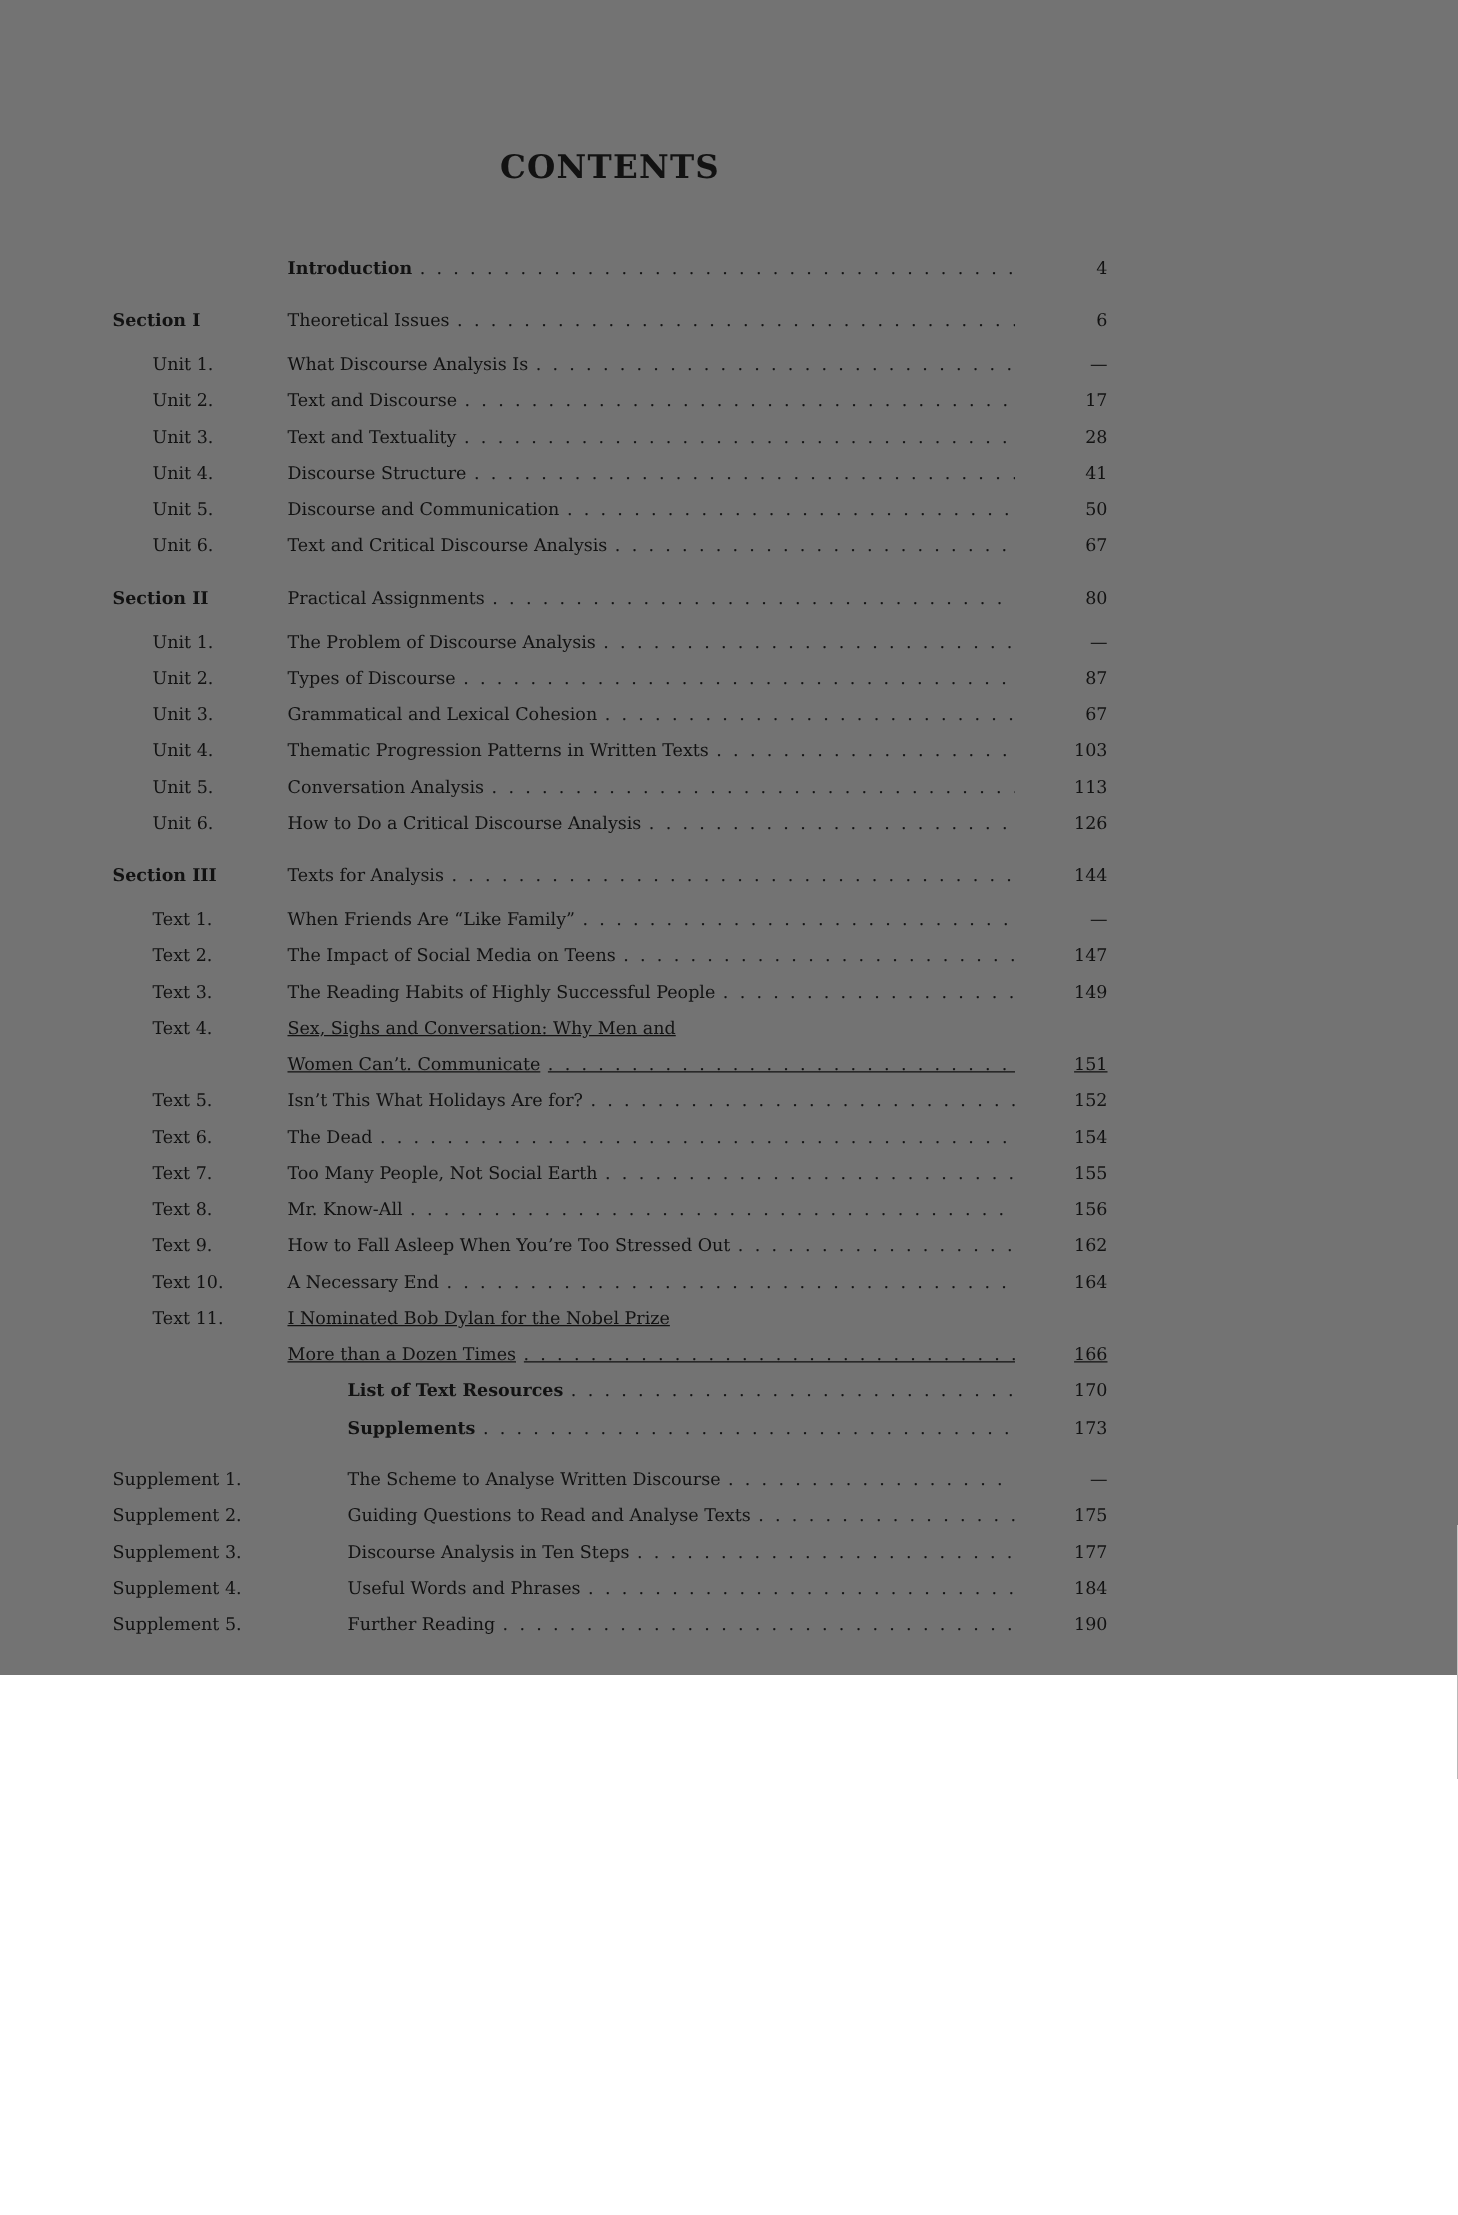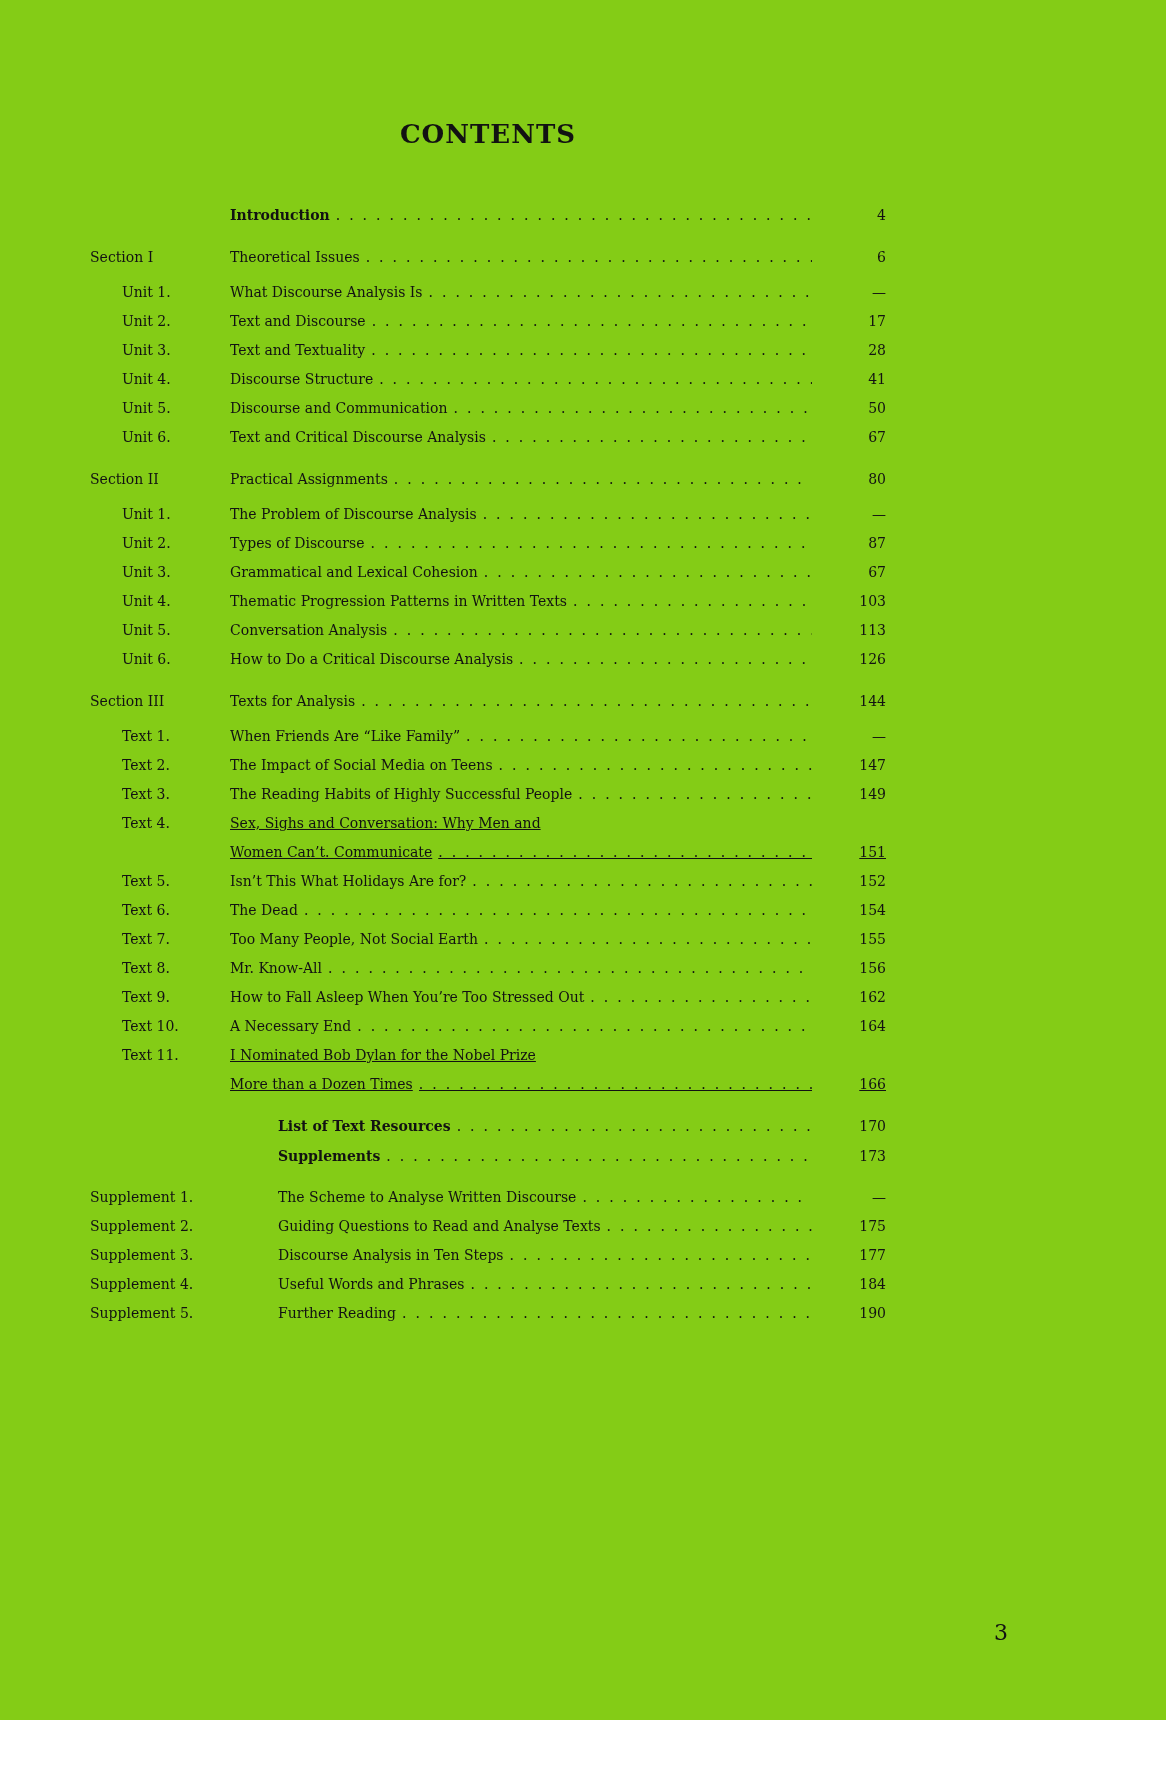--- a/index.html
+++ b/index.html
@@ -1,20 +1,20 @@
 <!DOCTYPE html>
 <html><head>
 <meta charset="utf-8">
 <style>
   html, body { margin: 0; padding: 0; background: #ffffff; }
   .page {
     position: relative;
     width: 1166px;
-    height: 1720px;
-    background: #84cc16;
+    height: 1340px;
+    background: #737373;
     font-family: "DejaVu Serif", serif;
     color: #121212;
     overflow: hidden;
   }
   .toc {
     position: absolute;
     left: 90px;
     top: 118px;
     width: 796px;
   }
@@ -33,21 +33,21 @@
   }
   .label {
     flex: 0 0 140px;
     white-space: nowrap;
     box-sizing: border-box;
   }
   .kind-heading2 .label,
   .kind-supplement .label { flex: 0 0 188px; }
   .kind-item .label,
   .kind-item2 .label { padding-left: 32px; }
-  .kind-section .label { font-weight: normal; }
+  .kind-section .label { font-weight: bold; }
   .kind-intro .title-text,
   .kind-heading2 .title-text { font-weight: bold; }
   .title-text { flex: 0 0 auto; white-space: nowrap; }
   .leader {
     flex: 1 1 auto;
     overflow: hidden;
     white-space: nowrap;
     text-align: right;
     margin: 0 14px 0 6px;
   }
@@ -58,21 +58,21 @@
   .page-num {
     flex: 0 0 60px;
     text-align: right;
     white-space: nowrap;
   }
   .cont { flex: 1 1 auto; min-width: 0; display: block; text-decoration: underline; }
   .line1 { display: block; white-space: nowrap; }
   .line2 { display: flex; }
   
   .kind-section { margin-top: 13px; margin-bottom: 6px; }
-  .kind-heading2 { margin-top: 13px; }
+  .kind-heading2 { }
   .kind-heading2 + .kind-heading2 { margin-top: 1px; }
   .kind-heading2 + .kind-supplement { margin-top: 12px; }
   .footer-num {
     position: absolute;
     top: 1618px;
     right: 158px;
     font-size: 22px;
     line-height: 29px;
   }
 </style>

